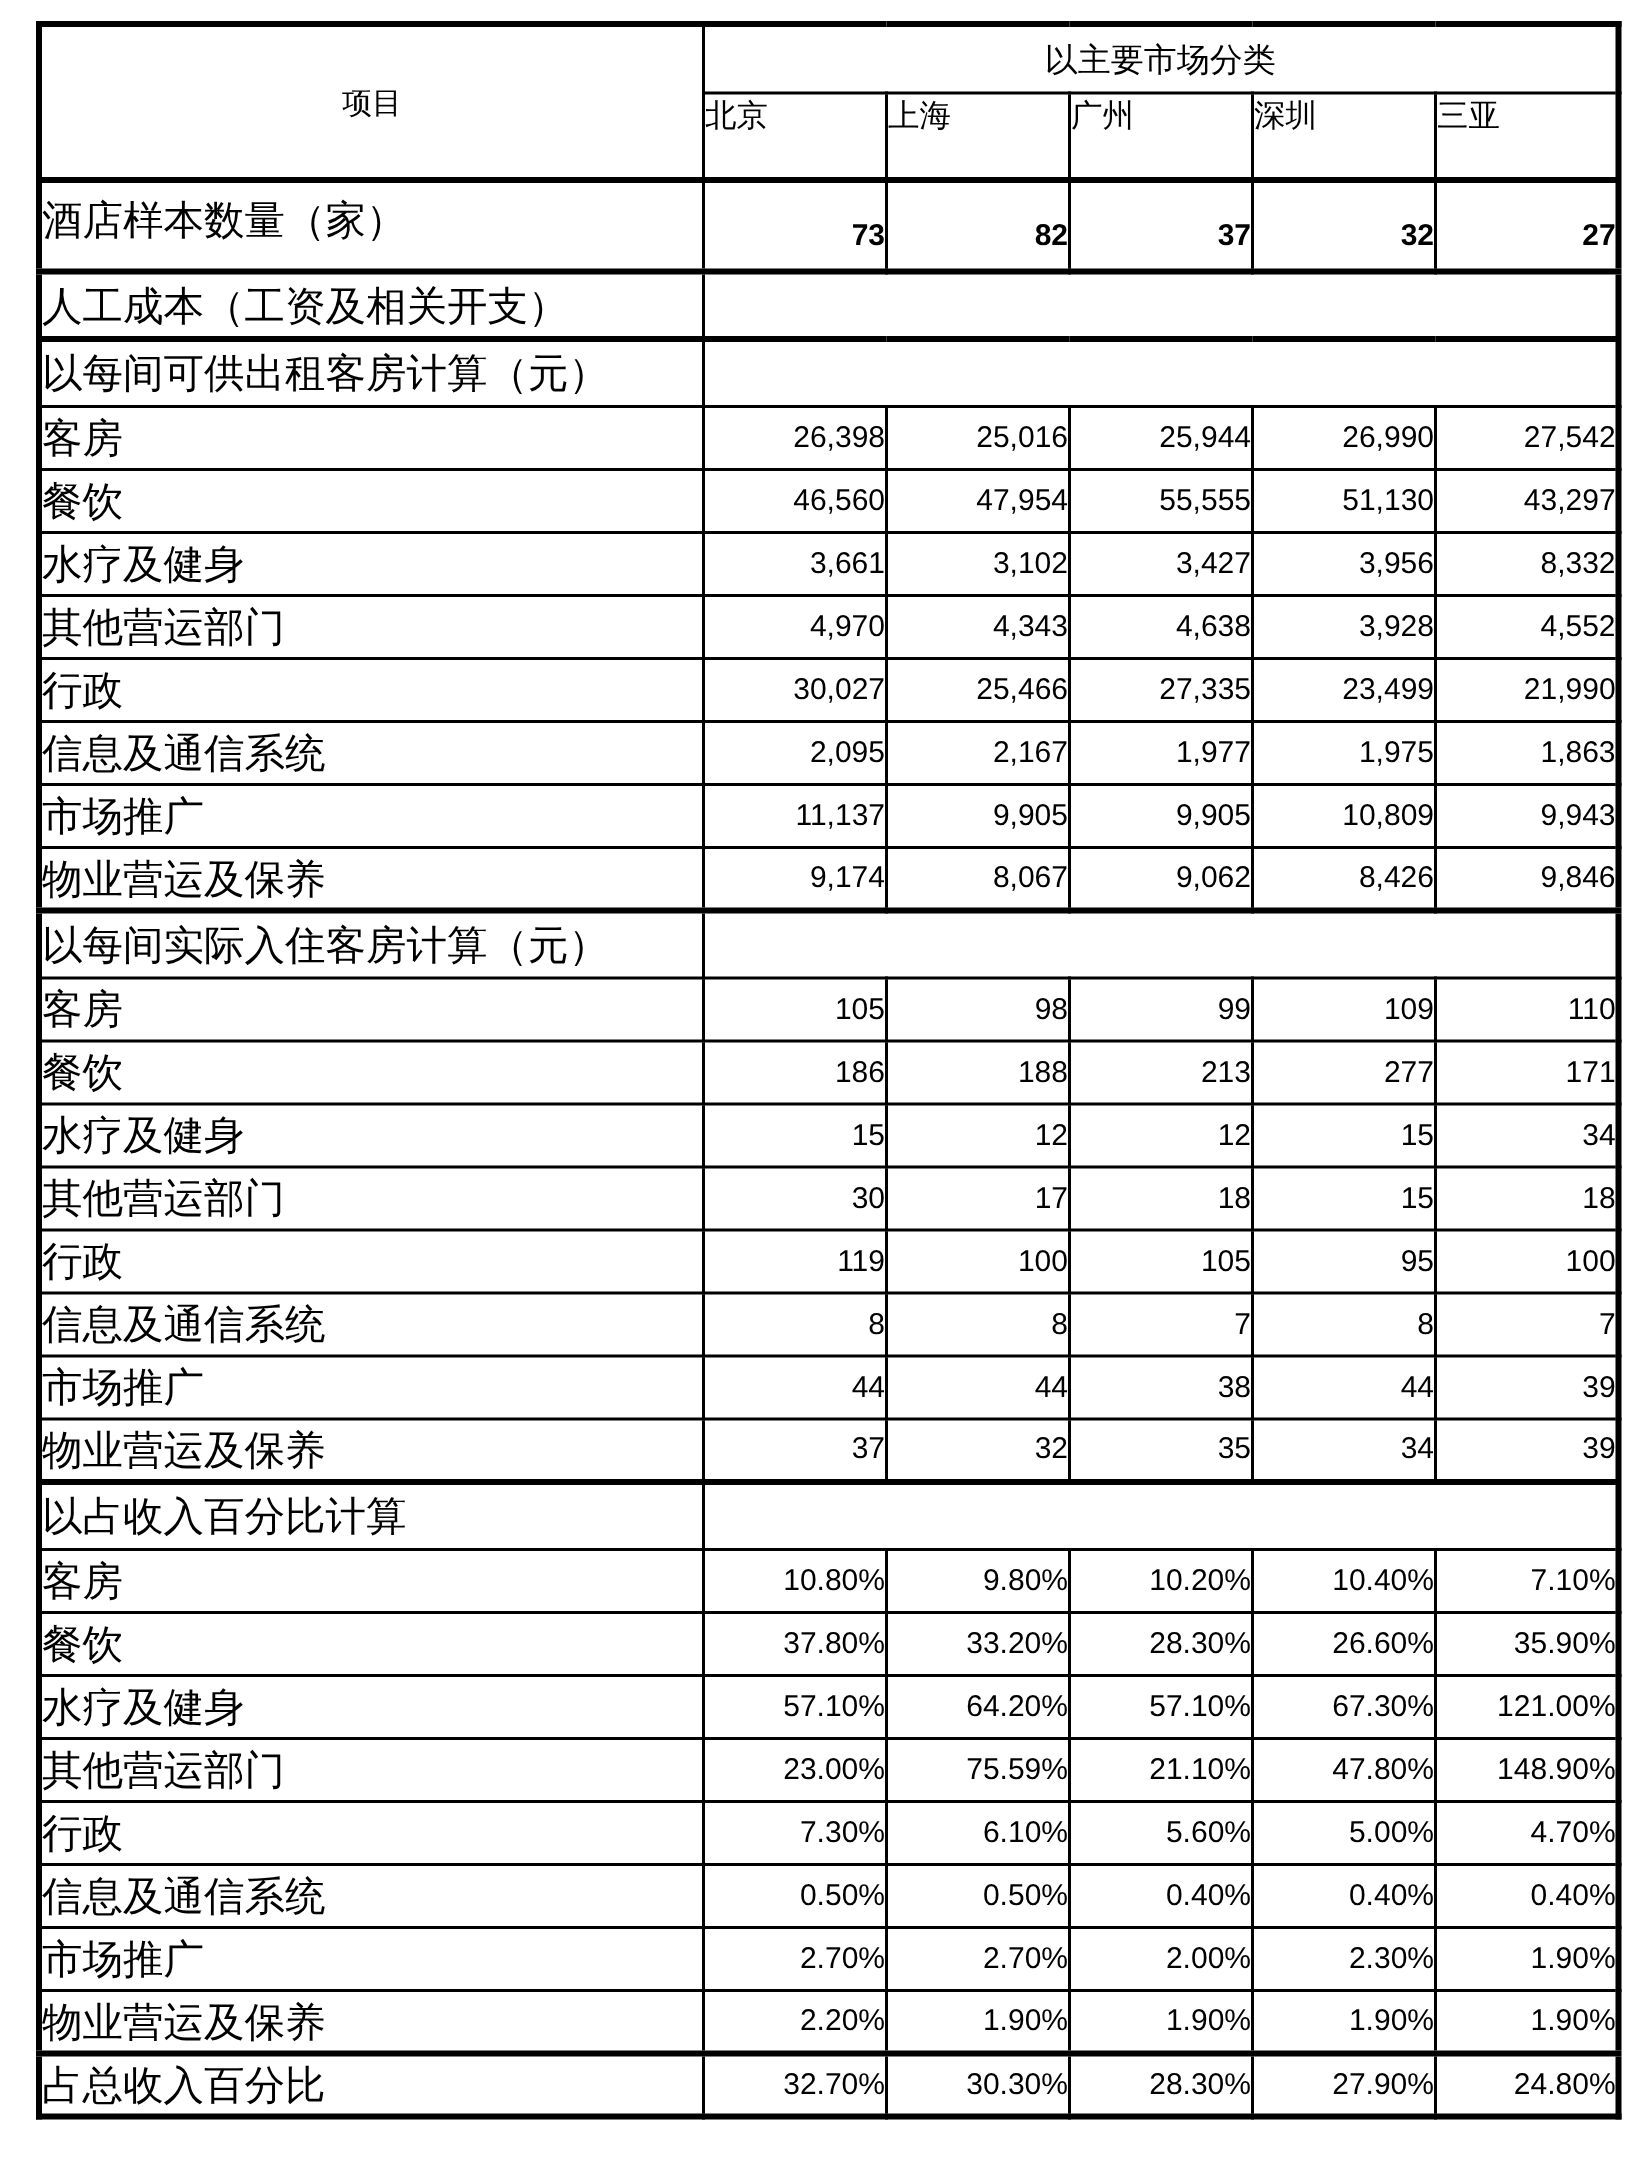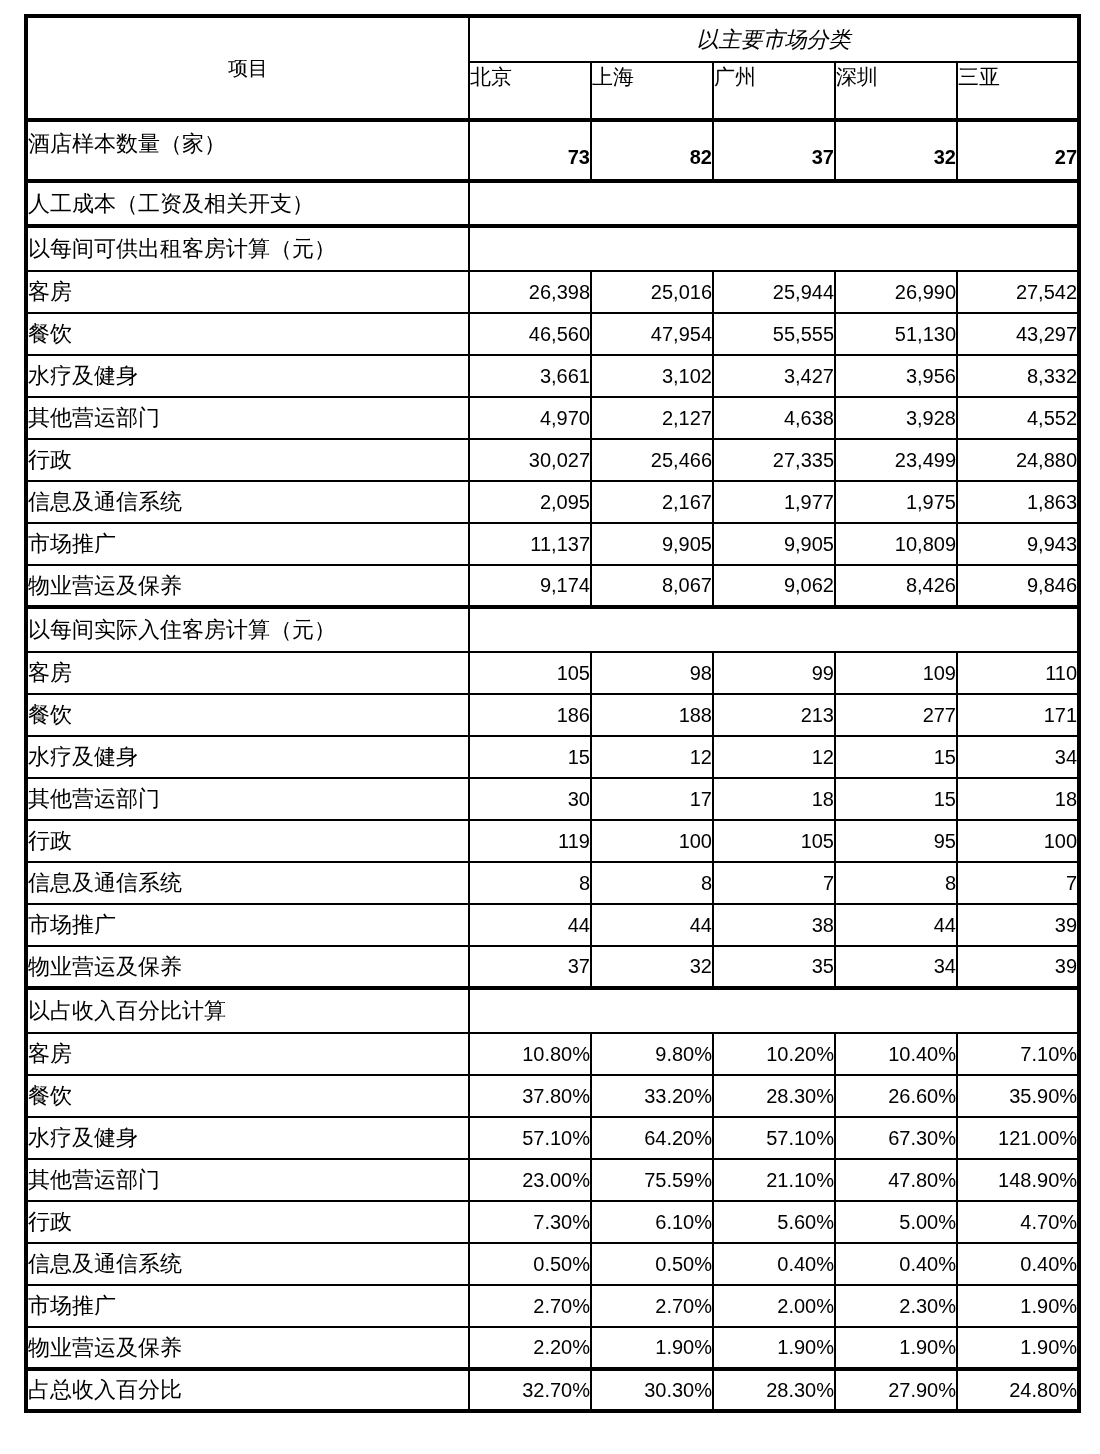--- a/index.html
+++ b/index.html
@@ -34,35 +34,34 @@
   tr.group-header-row { height: 46px; }
   .corner-cell {
     text-align: center;
     vertical-align: middle;
     font-size: 20px;
   }
   .group-header-cell {
     text-align: center;
     vertical-align: middle;
     font-size: 22px;
-    font-style: italic;
   }
   tr.column-header-row { height: 58px; }
   .city-cell {
     text-align: left;
     vertical-align: top;
     padding: 10px 0 0 12px;
     font-size: 21px;
   }
   
   .label-cell {
     text-align: left;
     vertical-align: middle;
     padding-left: 8px;
-    font-size: 22px;
+    font-size: 27px;
   }
   .value-cell {
     text-align: right;
     vertical-align: middle;
     padding-right: 12px;
     font-family: "Liberation Sans", "DejaVu Sans", sans-serif;
     font-size: 20px;
   }
   .empty-span-cell { background: #ffffff; }
   tr.data { height: 42px; }
@@ -143,32 +142,32 @@
           <td class="label-cell">水疗及健身</td>
           <td class="value-cell">3,661</td>
           <td class="value-cell">3,102</td>
           <td class="value-cell">3,427</td>
           <td class="value-cell">3,956</td>
           <td class="value-cell">8,332</td>
         </tr>
         <tr class="data">
           <td class="label-cell">其他营运部门</td>
           <td class="value-cell">4,970</td>
-          <td class="value-cell">2,127</td>
+          <td class="value-cell">4,343</td>
           <td class="value-cell">4,638</td>
           <td class="value-cell">3,928</td>
           <td class="value-cell">4,552</td>
         </tr>
         <tr class="data">
           <td class="label-cell">行政</td>
           <td class="value-cell">30,027</td>
           <td class="value-cell">25,466</td>
           <td class="value-cell">27,335</td>
           <td class="value-cell">23,499</td>
-          <td class="value-cell">24,880</td>
+          <td class="value-cell">21,990</td>
         </tr>
         <tr class="data">
           <td class="label-cell">信息及通信系统</td>
           <td class="value-cell">2,095</td>
           <td class="value-cell">2,167</td>
           <td class="value-cell">1,977</td>
           <td class="value-cell">1,975</td>
           <td class="value-cell">1,863</td>
         </tr>
         <tr class="data">

